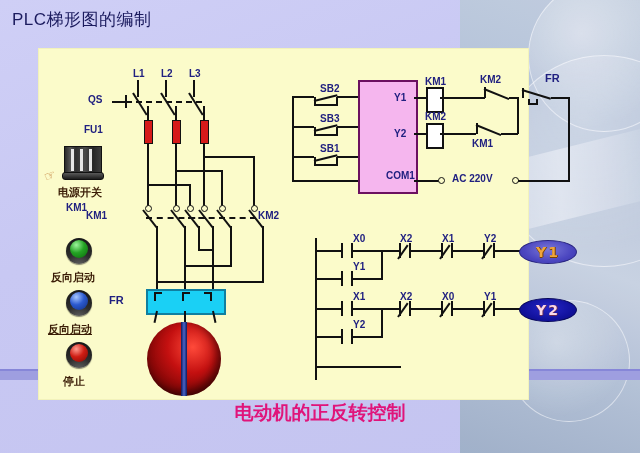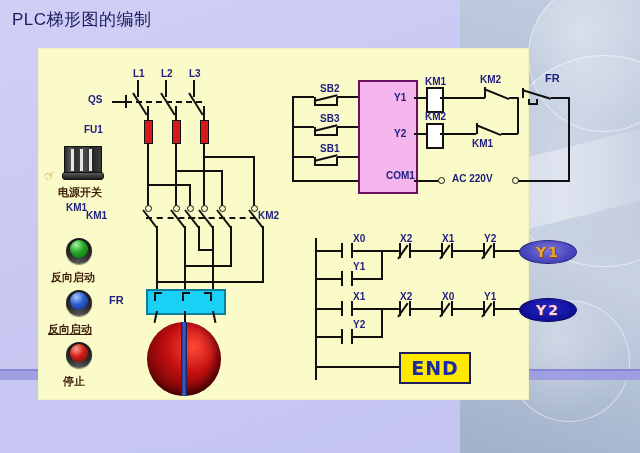--- a/index.html
+++ b/index.html
@@ -399,17 +399,17 @@
 
   <div class="lbl" style="left:484px;top:291px;">Y1</div>
   <div class="wire wv" style="left:483px;top:301px;height:15px;"></div>
   <div class="wire wv" style="left:493px;top:301px;height:15px;"></div>
   <div class="blade" style="left:482px;top:316px;width:17px;transform:rotate(-55deg);"></div>
   <div class="wire wh" style="left:495px;top:308px;width:26px;"></div>
 
   <div class="coil y2" style="left:519px;top:298px;">Y2</div>
 
   <div class="wire wh" style="left:315px;top:366px;width:86px;"></div>
-  <div class="endbox" style="left:399px;top:352px;">END</div>
-
+
+  <div class="caption">电动机的正反转控制</div>
 
 
 </div>
 
 </body></html>

